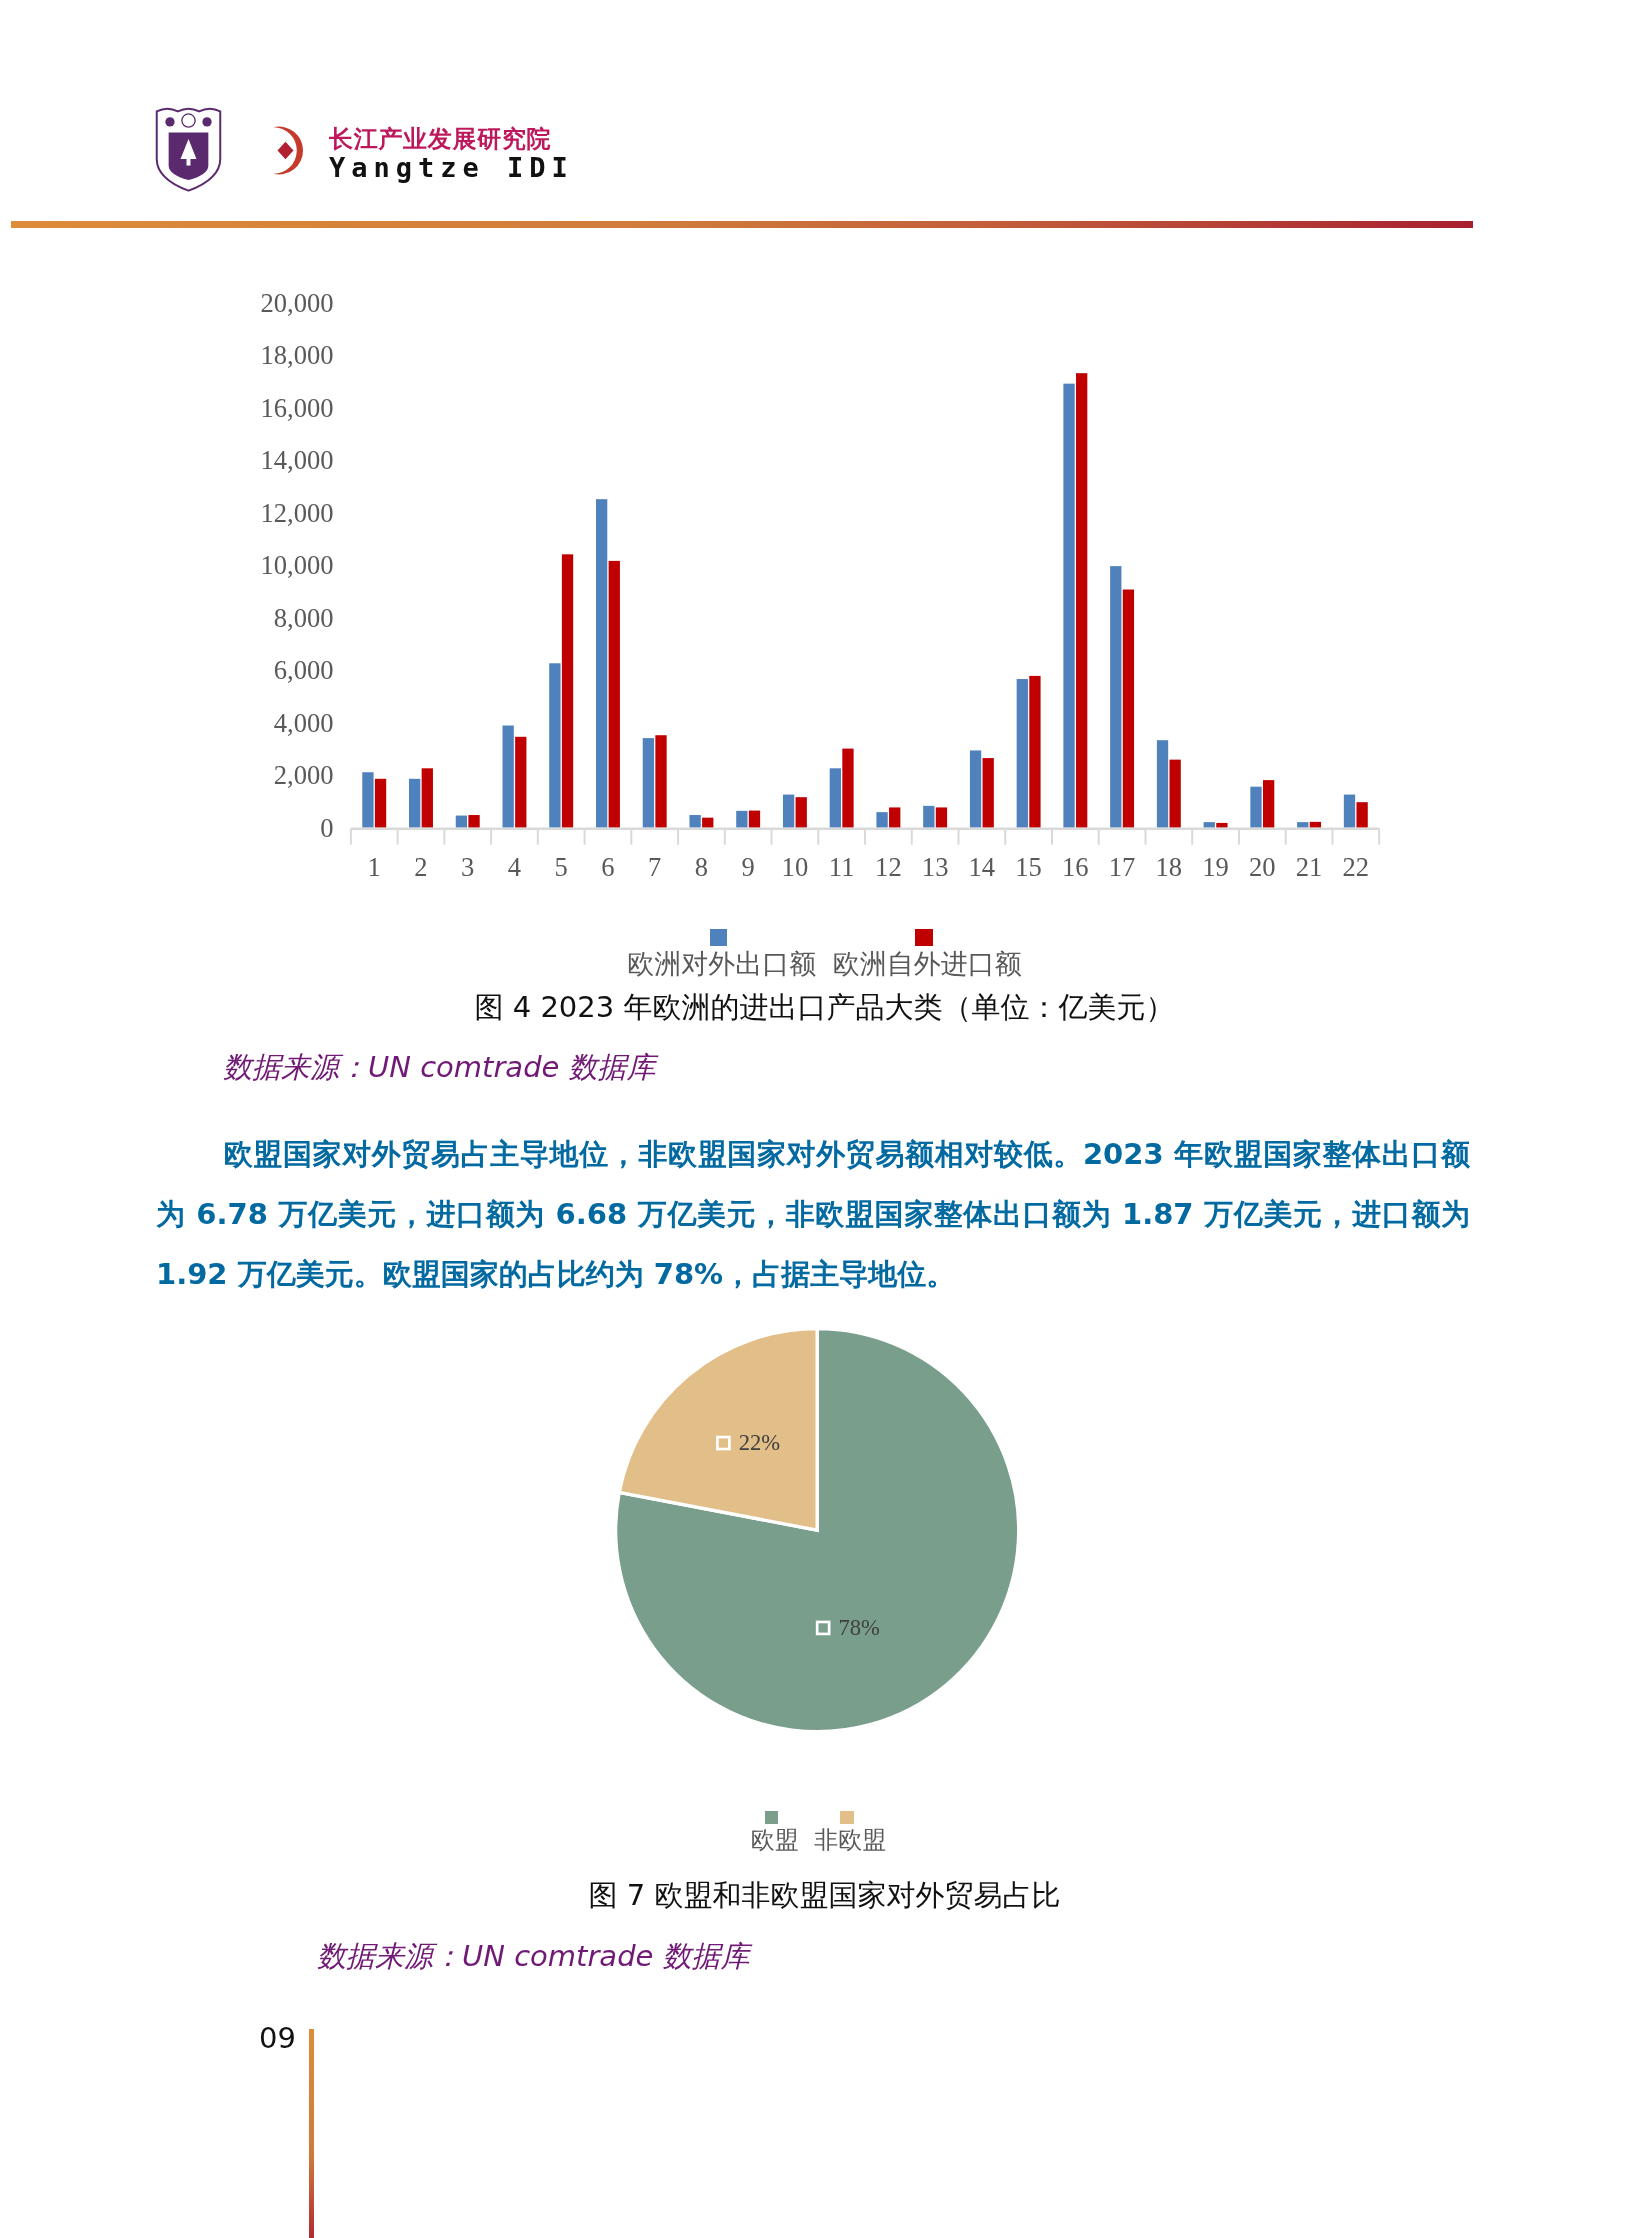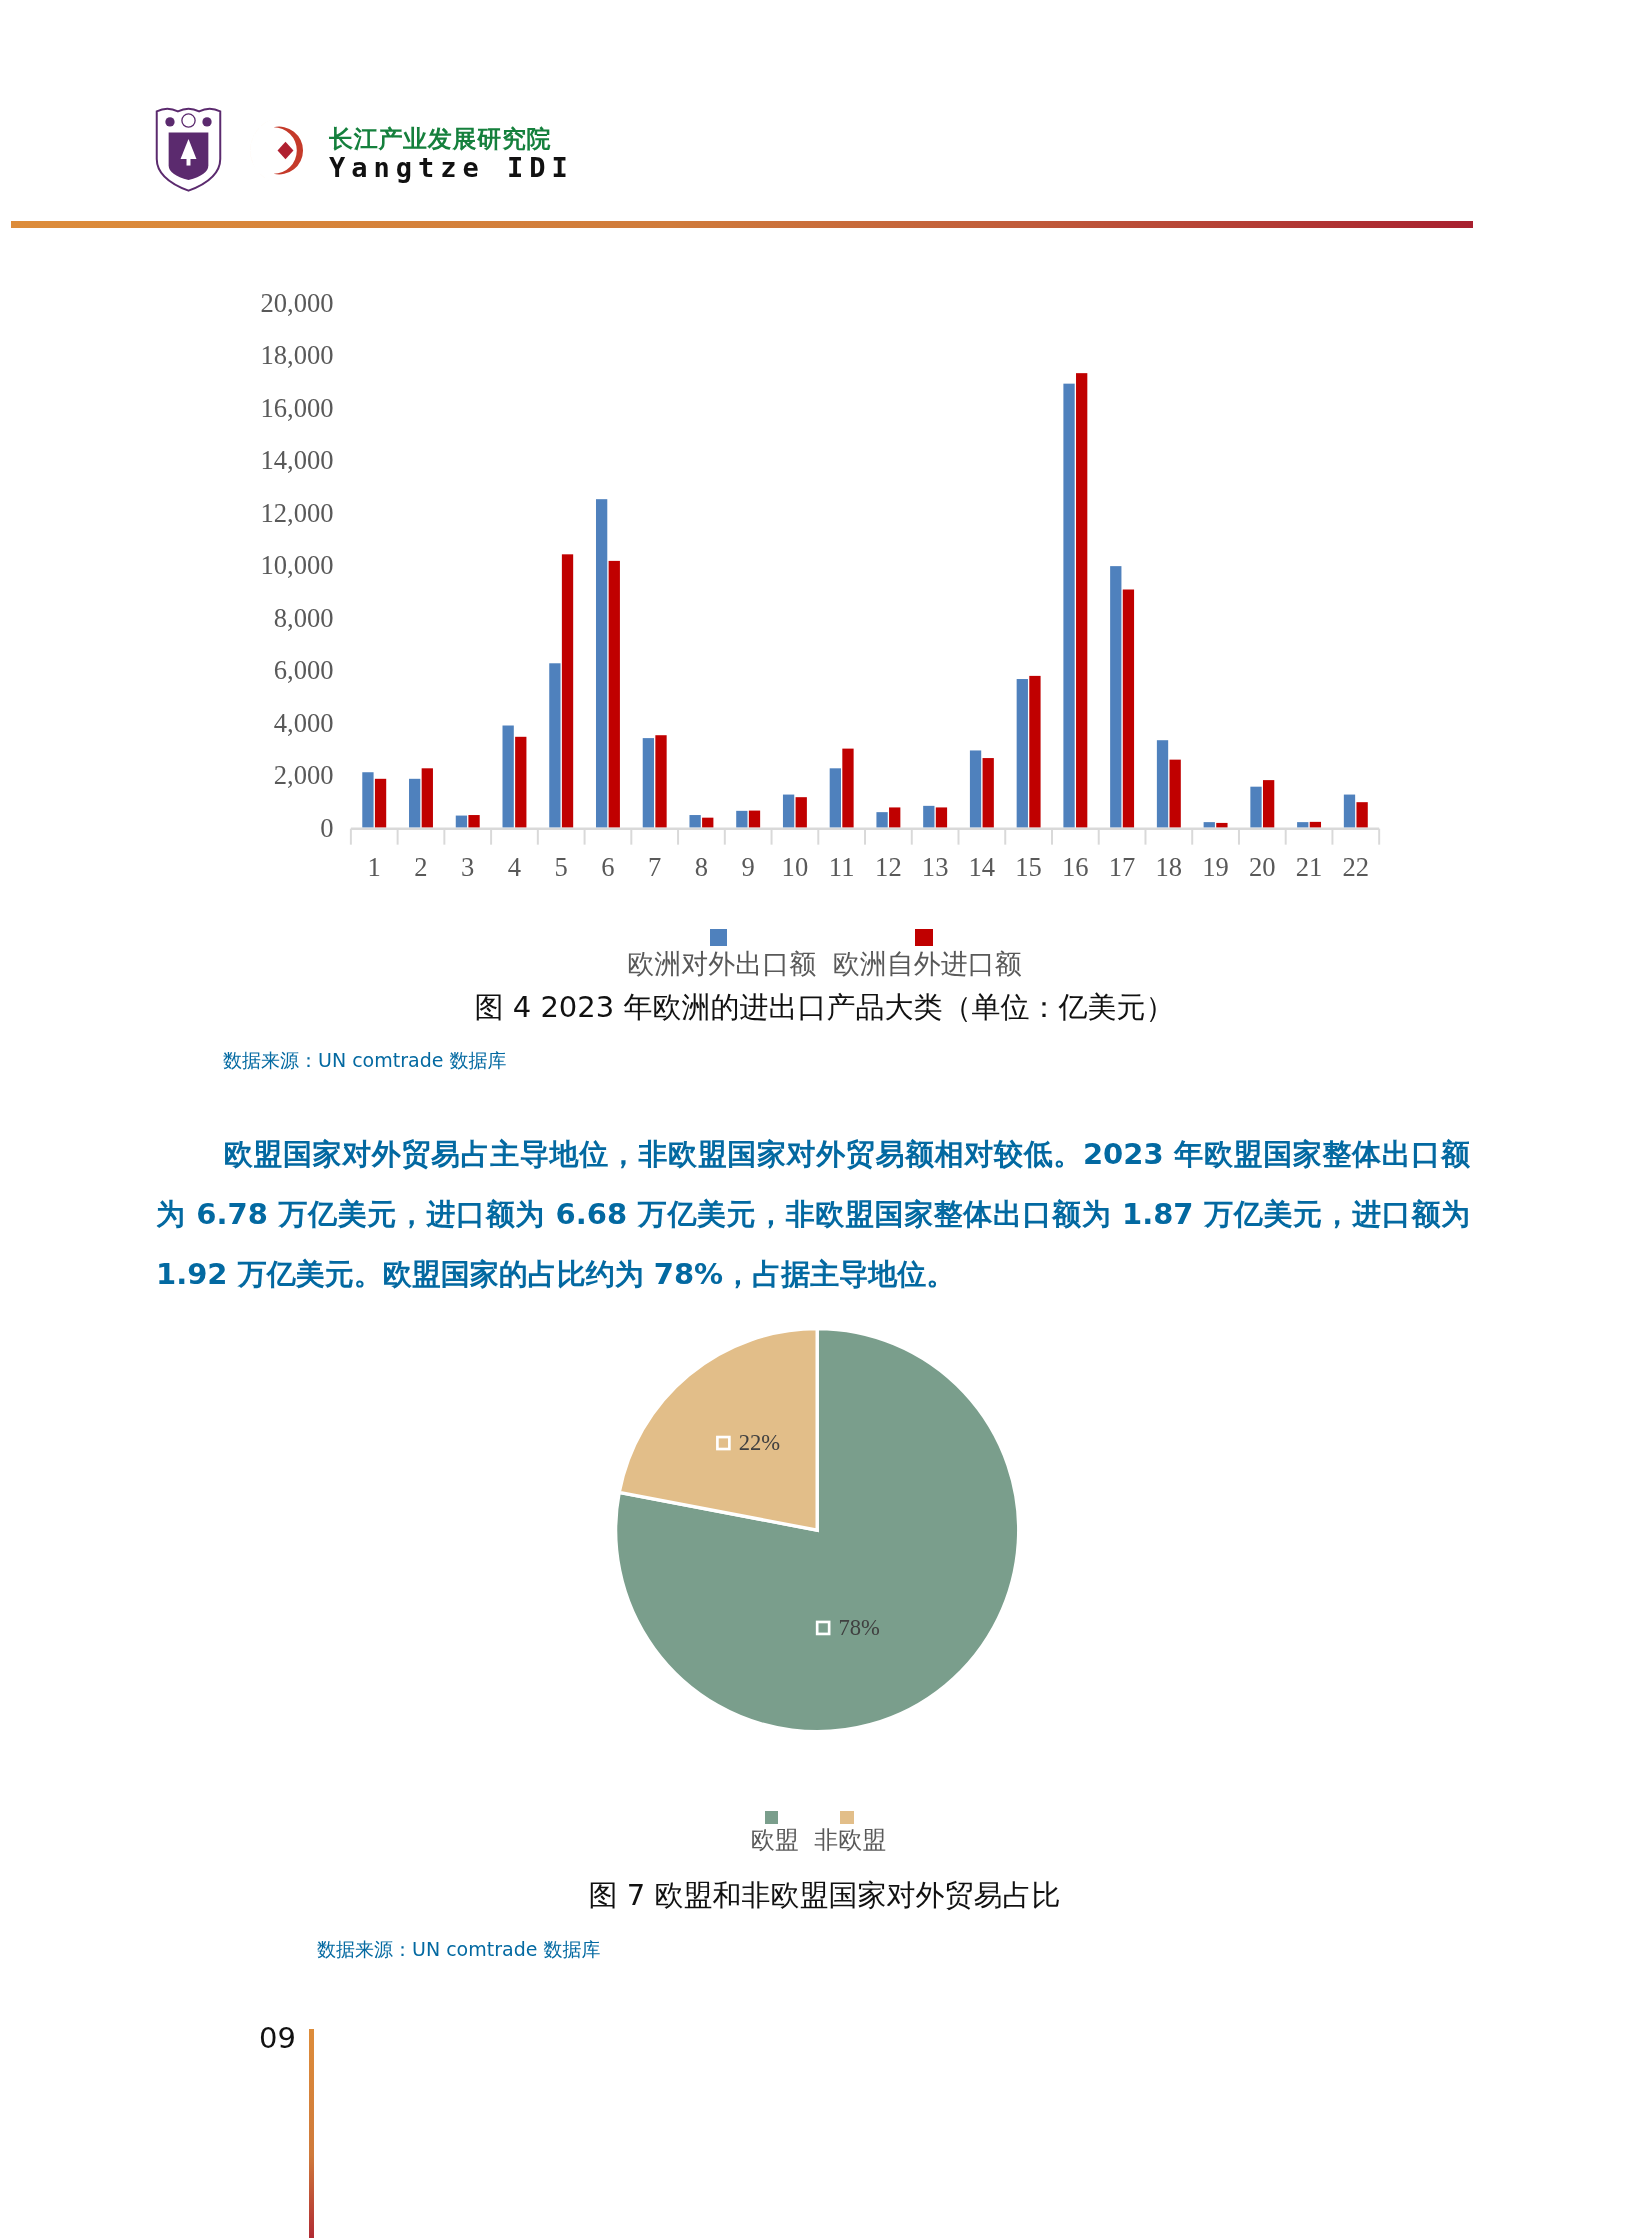--- a/index.html
+++ b/index.html
@@ -3,32 +3,32 @@
 <meta charset="utf-8">
 <style>
   html, body { margin:0; padding:0; background:#ffffff; }
   body { width:1649px; height:2239px; position:relative; overflow:hidden;
          font-family:"DejaVu Sans", "Liberation Sans", sans-serif; color:#111; }
   .abs { position:absolute; }
   
   .nju-logo { left:154px; top:106px; width:69px; height:86px; }
   .idi-logo { left:247px; top:114px; width:73px; height:73px; }
   .idi-text { left:329px; top:126px; }
-  .idi-cn { font-family:"DejaVu Sans", sans-serif; font-weight:bold; font-size:24px; letter-spacing:0.7px; color:#15803d; line-height:27px; }
+  .idi-cn { font-family:"DejaVu Sans", sans-serif; font-weight:bold; font-size:24px; letter-spacing:0.7px; color:#be185d; line-height:27px; }
   .idi-en { font-family:"DejaVu Sans Mono", monospace; font-weight:bold; font-size:27px; letter-spacing:6px; color:#111; line-height:29px; }
   .header-bar { left:11.3px; top:221px; width:1462px; height:6.7px;
                 background:linear-gradient(90deg,#dd8c3a 0%,#d07b3b 45%,#c05a3a 70%,#a8202f 100%); }
   
   .chart { left:219px; top:279px; width:1197px; height:678px; }
   .chart svg text { font-family:"Liberation Serif", "DejaVu Serif", serif; fill:#595959; }
   .legend1 { left:0; top:921px; width:1649px; text-align:center; font-size:27px; color:#595959; }
   .legend-item { display:inline-flex; align-items:center; margin:0 4px;flex-direction:column; }
   .swatch { display:inline-block; width:17.3px; height:17.3px; margin-right:6.7px; }
   .caption { left:0; width:1649px; text-align:center; font-size:29px; color:#111; }
-  .source { font-size:19px; color:#0369a1; }
+  .source { font-size:29px; color:#701a75;font-style:italic; }
   .para { left:156px; top:1124px; width:1314px; font-size:29px; line-height:60px; color:#0369a1; text-align:justify;font-weight:bold; }
   .para .indent { display:inline-block; width:67px; }
   .pie { left:599px; top:1314px; width:439px; height:439px; }
   .pie svg text { font-family:"Liberation Serif", "DejaVu Serif", serif; font-size:34px; fill:#404040; }
   .legend2 { left:0; top:1802px; width:1637px; text-align:center; font-size:24px; color:#595959; }
   .legend2 .swatch { width:13.3px; height:13.3px; }
   .pagenum { left:259px; top:2021px; font-size:29px; color:#111; }
   .vbar { left:309px; top:2029px; width:4.7px; height:210px;
           background:linear-gradient(180deg,#dd8c3a 0%,#cf7a3b 60%,#b02a33 100%); }
 </style>

